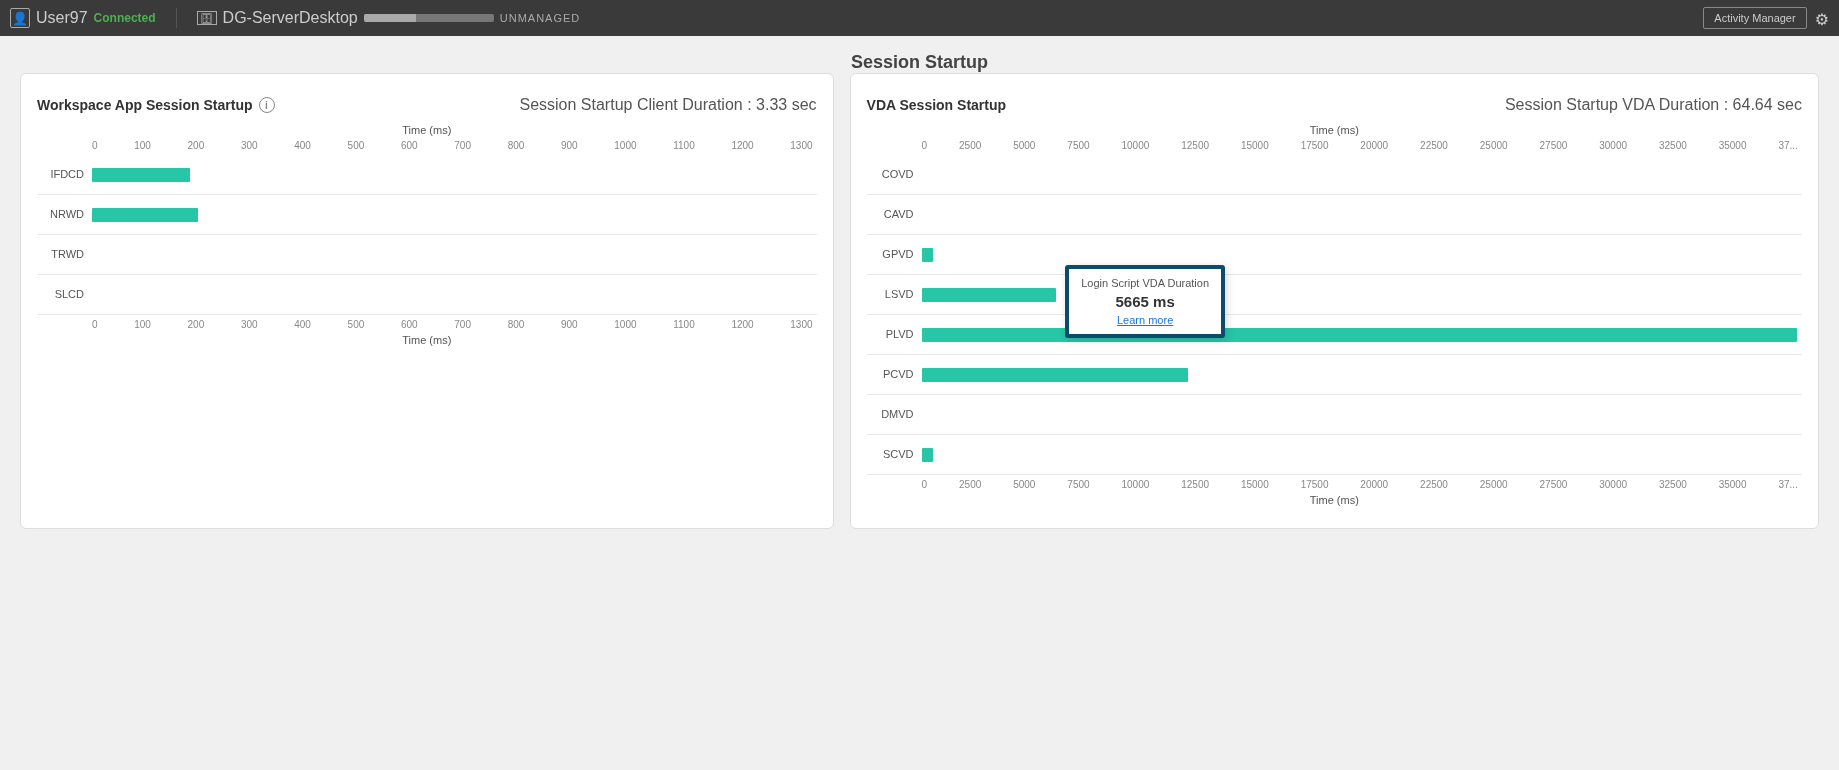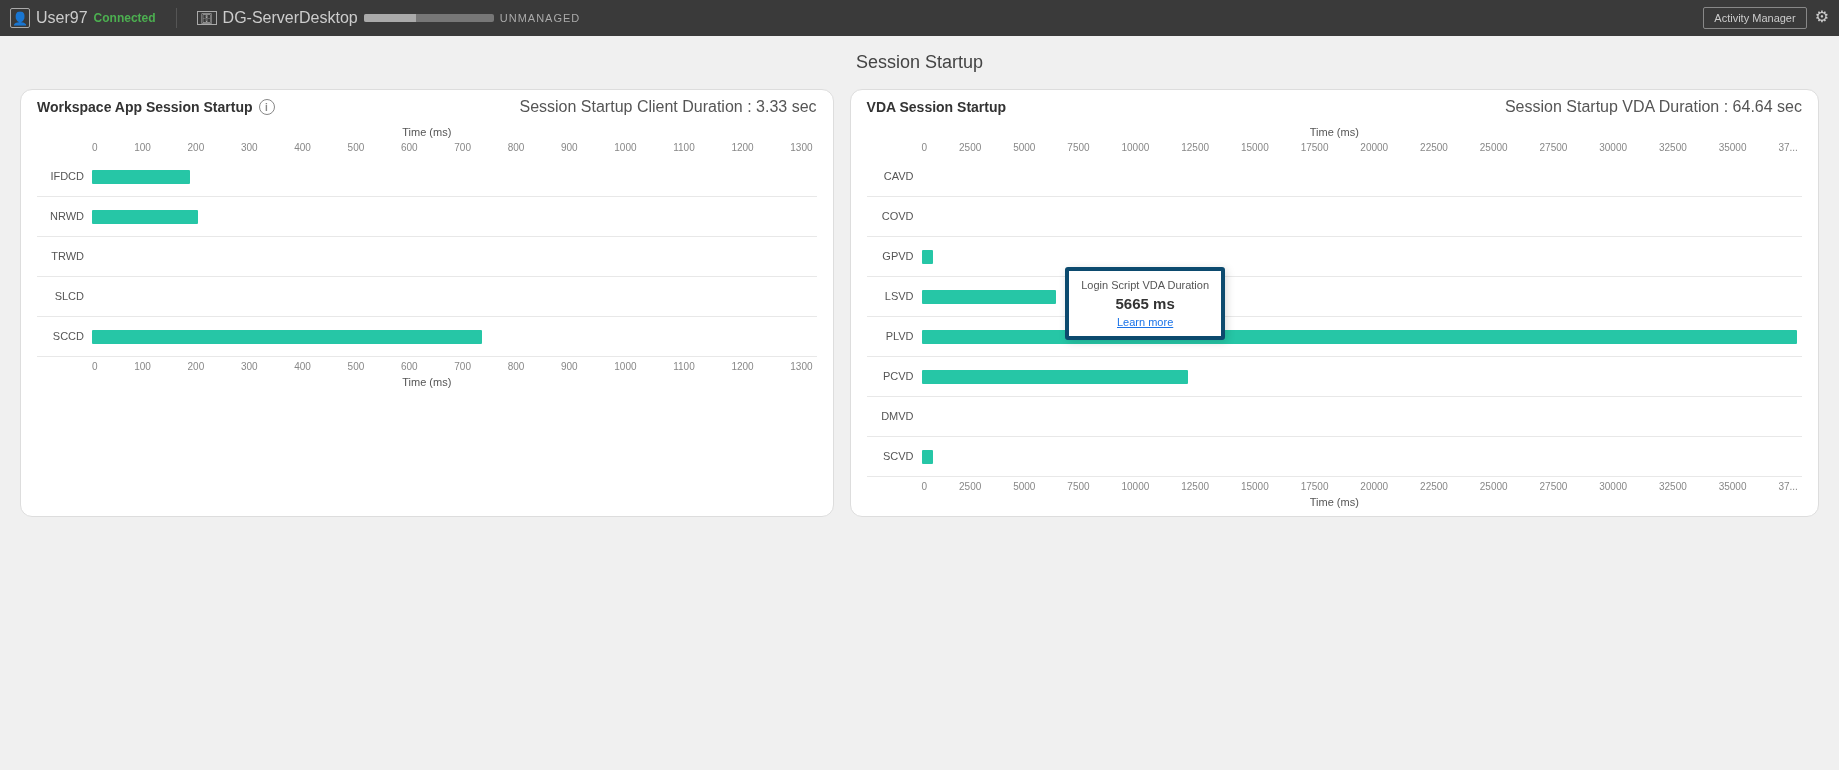--- a/index.html
+++ b/index.html
@@ -29,50 +29,49 @@
     .topbar-machine-icon {
       width: 20px; height: 14px; border: 1px solid #aaa;
       display: flex; align-items: center; justify-content: center; color: #ccc; font-size: 10px;
     }
     .topbar-machine-name { color: #ccc; font-size: 16px; }
     .topbar-machine-bar {
       width: 130px; height: 8px; background: #777; border-radius: 2px; overflow: hidden;
     }
     .topbar-machine-bar-fill { width: 40%; height: 100%; background: #aaa; }
     .topbar-unmanaged { color: #aaa; font-size: 11px; letter-spacing: 1px; }
-    .topbar-right { margin-left: auto; display: flex; align-items: flex-start; gap: 8px; }
+    .topbar-right { margin-left: auto; display: flex; align-items: flex-end; gap: 8px; }
     .activity-manager-btn {
       background: transparent; border: 1px solid #888; color: #ccc; padding: 4px 10px;
       font-size: 11px; cursor: pointer; border-radius: 2px;
     }
     .topbar-gear { color: #ccc; font-size: 16px; cursor: pointer; }
 
     
     .main-content {
       background: #f0f0f0;
       padding: 16px 20px;
     }
     .page-title {
       text-align: center;
       font-size: 18px;
       color: #444;
-      margin-bottom: 16px;
-      font-weight: normal;
+      font-weight: bold;
     }
 
     
     .panels-row {
       display: flex;
       gap: 16px;
     }
     .panel {
       background: #fff;
       border: 1px solid #ddd;
-      border-radius: 12px;
-      padding: 8px 16px;
+      border-radius: 6px;
+      padding: 22px 16px;
       flex: 1;
     }
     .panel-header {
       display: flex;
       justify-content: space-between;
       align-items: center;
       margin-bottom: 10px;
     }
     .panel-title {
       font-size: 14px;
@@ -252,26 +251,20 @@
               </div>
             </div>
             <div class="chart-row">
               <div class="chart-row-label">TRWD</div>
               <div class="chart-row-track"></div>
             </div>
             <div class="chart-row">
               <div class="chart-row-label">SLCD</div>
               <div class="chart-row-track"></div>
             </div>
-            <div class="chart-row">
-              <div class="chart-row-label">SCCD</div>
-              <div class="chart-row-track">
-                <div class="chart-bar" style="left: 0%; width: 53.8462%;"></div>
-              </div>
-            </div>
           </div>
         <div class="chart-x-ticks-bottom" id="ws-ticks-bottom">
             <span>0</span>
             <span>100</span>
             <span>200</span>
             <span>300</span>
             <span>400</span>
             <span>500</span>
             <span>600</span>
             <span>700</span>
@@ -313,25 +306,25 @@
             <span>22500</span>
             <span>25000</span>
             <span>27500</span>
             <span>30000</span>
             <span>32500</span>
             <span>35000</span>
             <span>37...</span>
           </div>
         <div class="chart-body" id="vda-chart-body">
             <div class="chart-row">
+              <div class="chart-row-label">COVD</div>
+              <div class="chart-row-track"></div>
+            </div>
+            <div class="chart-row">
               <div class="chart-row-label">CAVD</div>
-              <div class="chart-row-track"></div>
-            </div>
-            <div class="chart-row">
-              <div class="chart-row-label">COVD</div>
               <div class="chart-row-track"></div>
             </div>
             <div class="chart-row">
               <div class="chart-row-label">GPVD</div>
               <div class="chart-row-track">
                 <div class="chart-bar" style="left: 0%; width: 1.27027%;"></div>
               </div>
             </div>
             <div class="chart-row">
               <div class="chart-row-label">LSVD</div>

